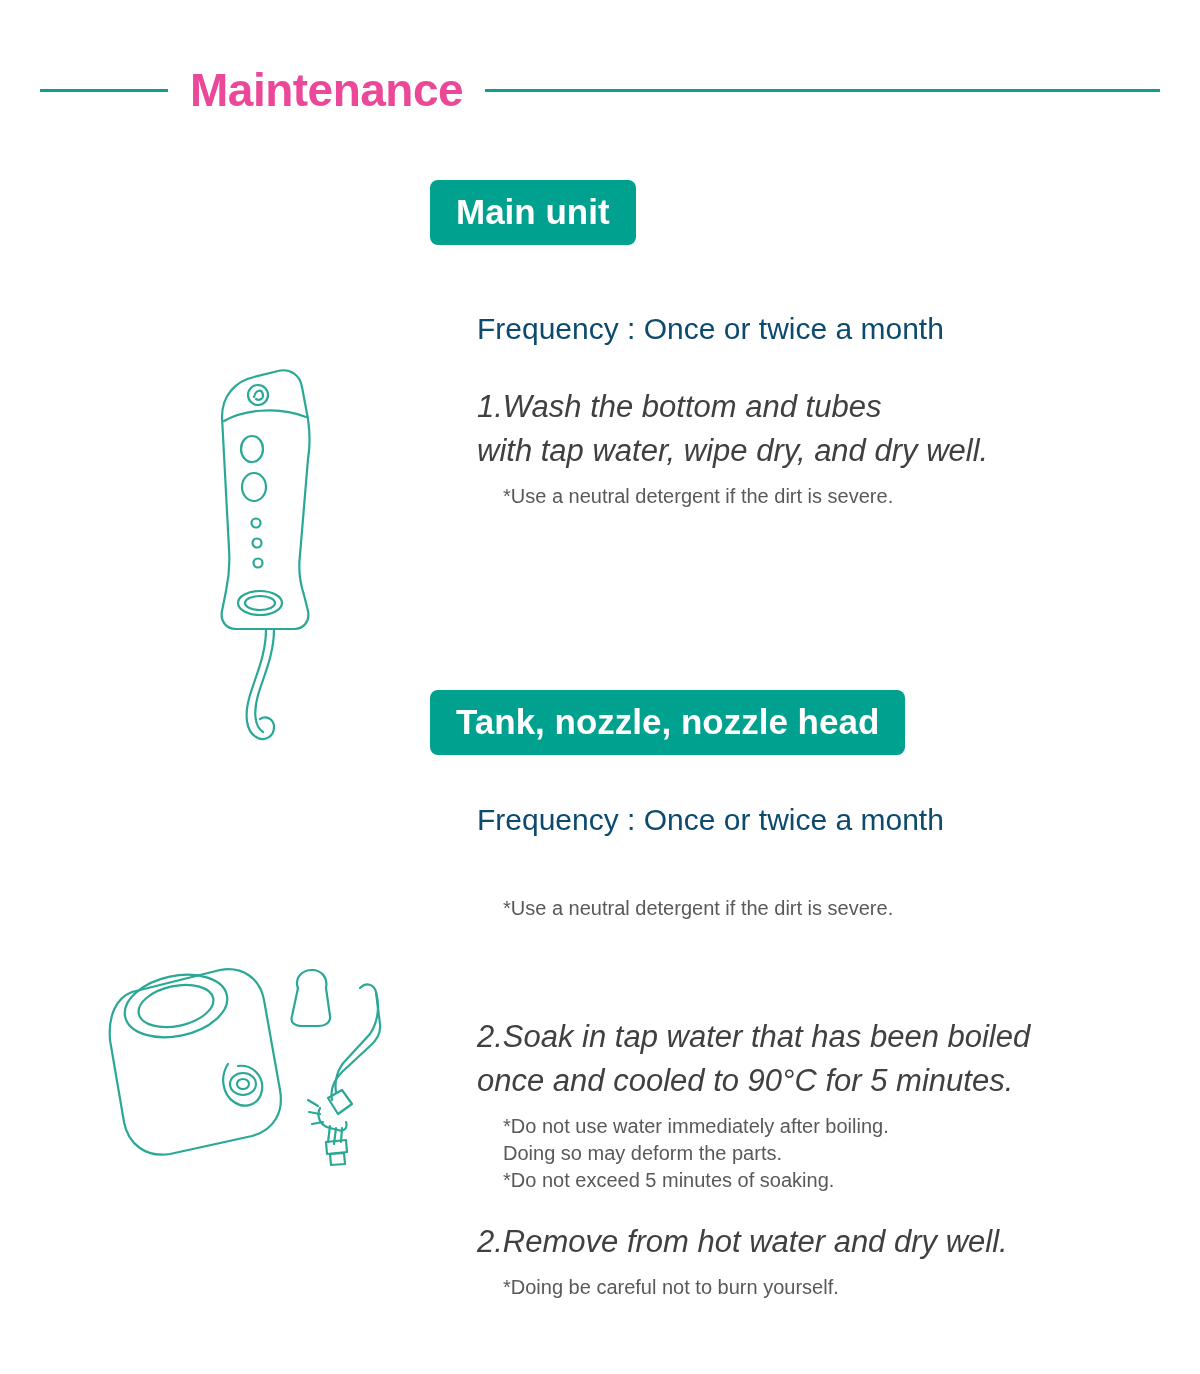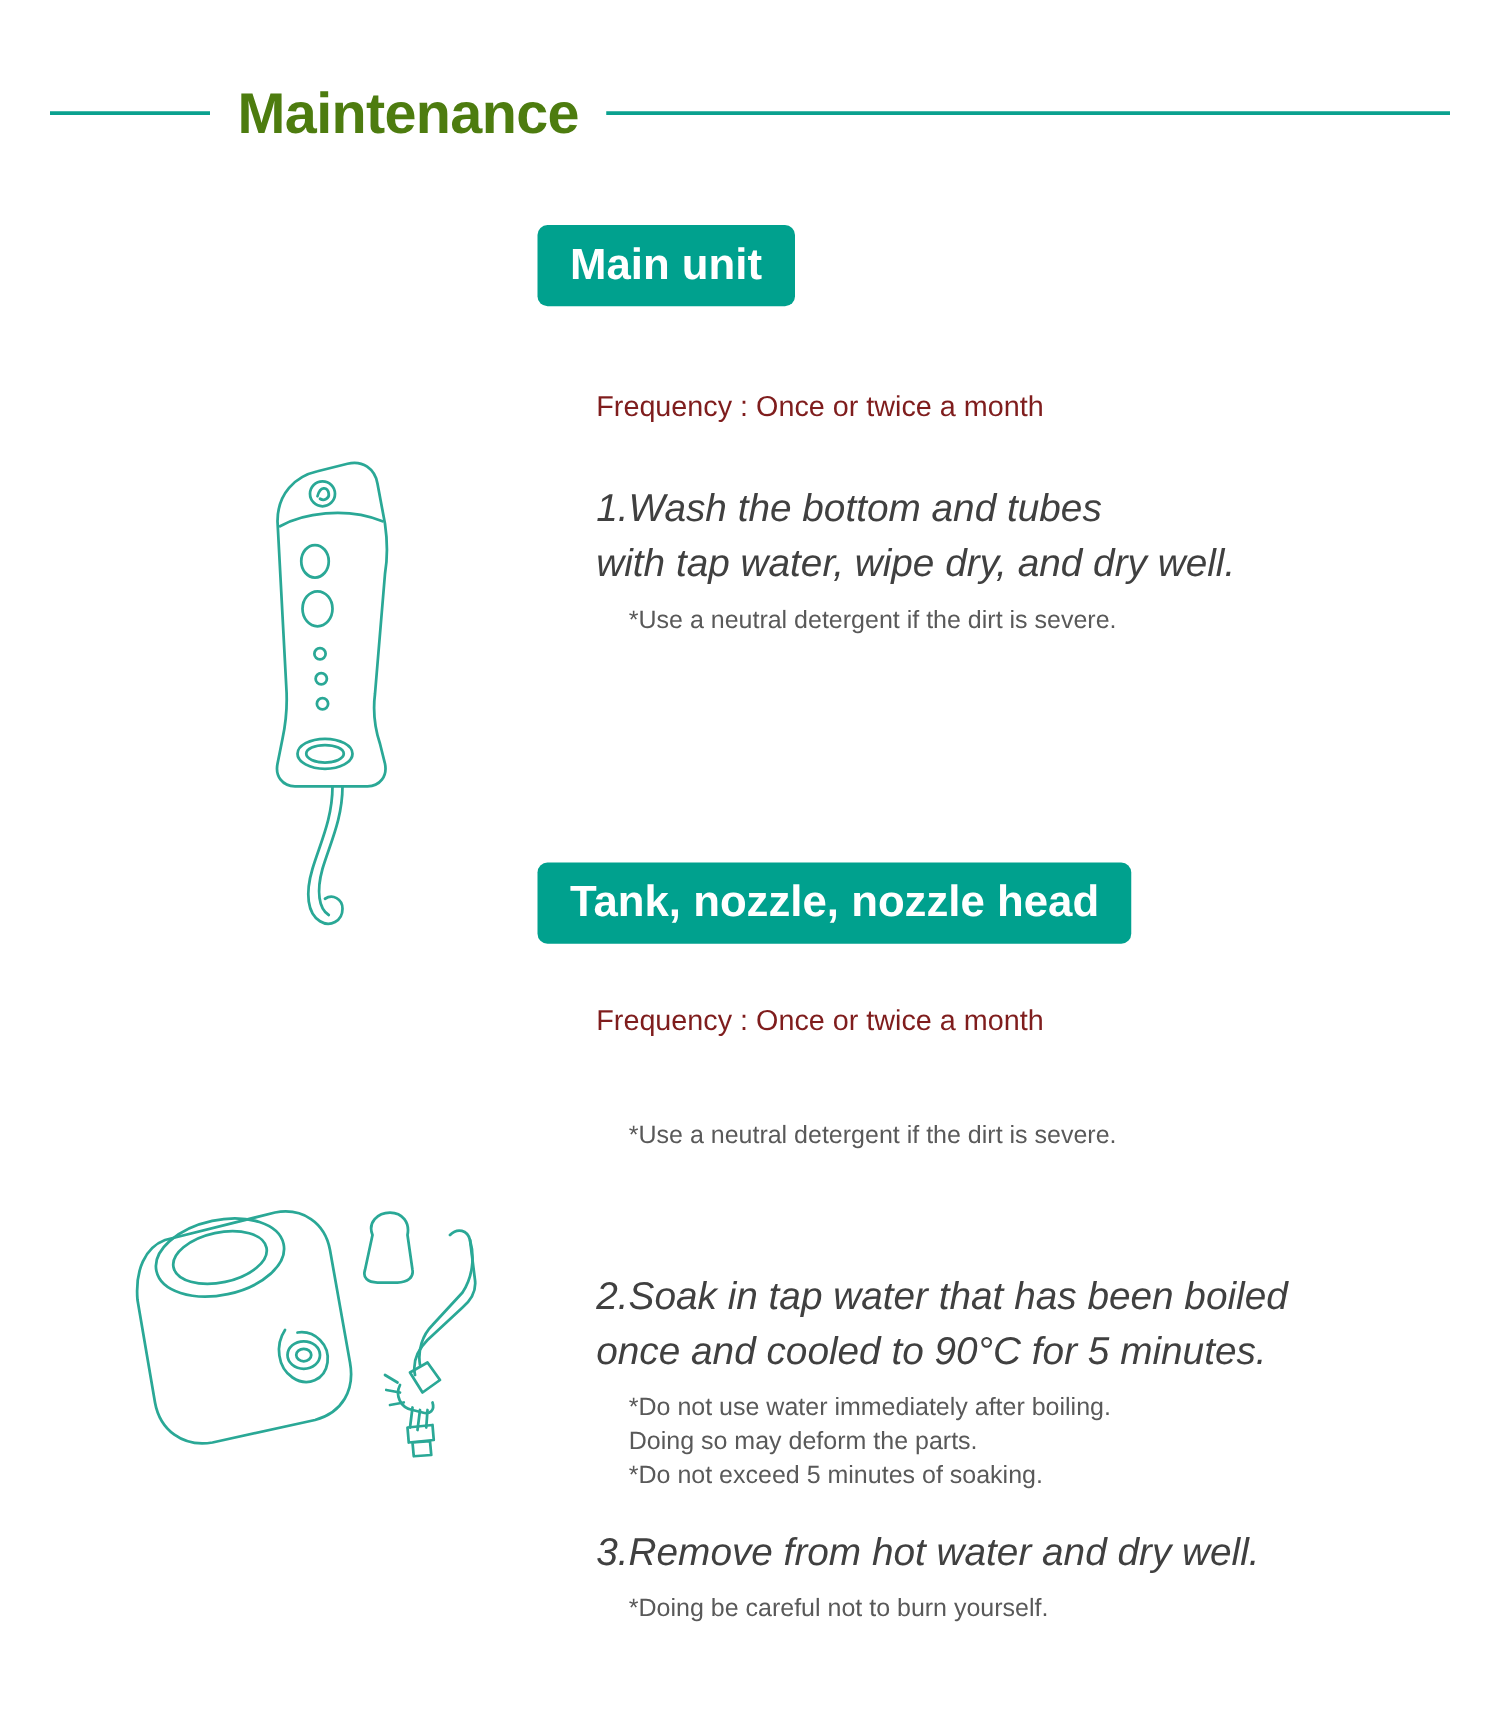--- a/index.html
+++ b/index.html
@@ -35,21 +35,21 @@
     width: 128px;
     margin-left: 40px;
   }
   .header .rule-right {
     flex: 1 1 auto;
     margin-right: 40px;
   }
   .header .title {
     font-size: 46px;
     font-weight: bold;
-    color: #4d7c0f;
+    color: #ec4899;
     padding: 0 22px;
     letter-spacing: -0.5px;
     white-space: nowrap;
   }
 
   
   .section {
     position: absolute;
   }
   #section-main-unit { top: 180px; left: 0; width: 1200px; }
@@ -65,22 +65,22 @@
     padding: 14px 26px 16px 26px;
     line-height: 1;
     white-space: nowrap;
   }
   #section-main-unit .badge-wrap { position: absolute; left: 430px; top: 0; }
   #section-tank .badge-wrap { position: absolute; left: 430px; top: 0; text-align: center; }
 
   .frequency {
     position: absolute;
     left: 477px;
-    font-size: 23px;
-    color: #7f1d1d;
+    font-size: 30px;
+    color: #0c4a6e;
     white-space: nowrap;
   }
   #section-main-unit .frequency { top: 132px; }
   #section-tank .frequency { top: 113px; }
 
   .step {
     position: absolute;
     left: 477px;
   }
   .step-text {
@@ -176,21 +176,21 @@
 
   <div class="step" id="tk-step2">
     <div class="step-text">2.Soak in tap water that has been boiled
    once and cooled to 90°C for 5 minutes.</div>
     <div class="step-note">*Do not use water immediately after boiling.
   Doing so may deform the parts.
 *Do not exceed 5 minutes of soaking.</div>
   </div>
 
   <div class="step" id="tk-step3">
-    <div class="step-text">3.Remove from hot water and dry well.</div>
+    <div class="step-text">2.Remove from hot water and dry well.</div>
     <div class="step-note">*Doing be careful not to burn yourself.</div>
   </div>
 </div>
 
 <div class="illus" id="illus-tank">
   <svg width="340" height="260" viewBox="0 0 340 260" fill="none" stroke="#2aa896" stroke-width="2.2" stroke-linecap="round" stroke-linejoin="round">
 
     <path d="M52 62 C36 68 28 86 30 110 L44 192 C48 214 66 228 90 224 L172 206 C194 200 204 182 200 160 L184 70 C180 48 162 36 140 40 Z"></path>
 
     <ellipse cx="96" cy="76" rx="52" ry="30" transform="rotate(-12 96 76)"></ellipse>

